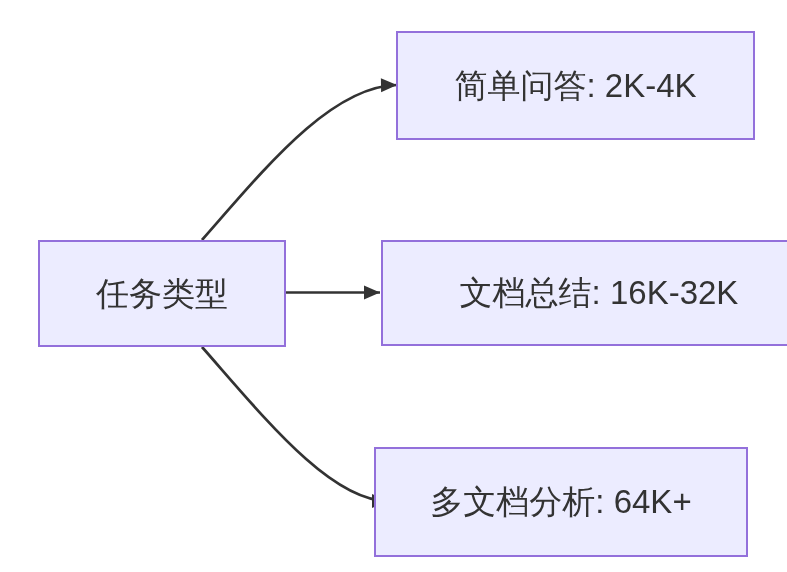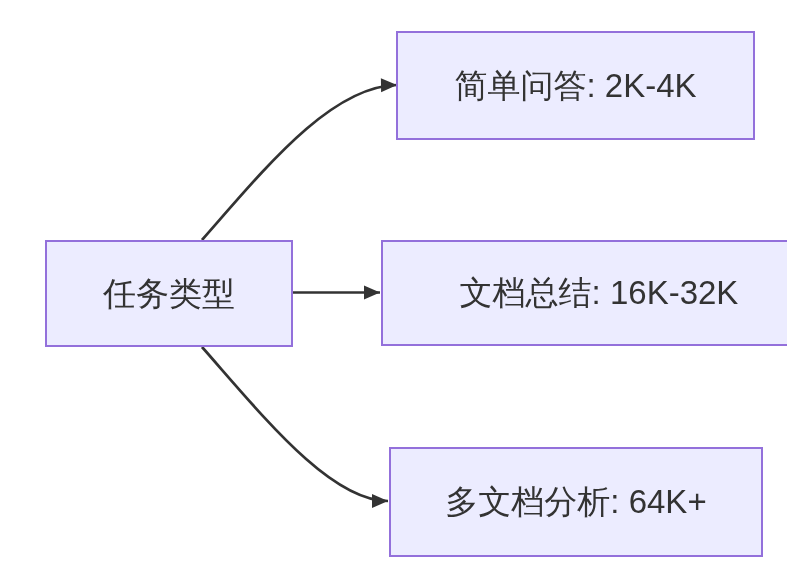--- a/index.html
+++ b/index.html
@@ -25,24 +25,24 @@
     align-items: center;
     justify-content: center;
     background: #ECECFF;
     border: 2.5px solid #9370DB;
     color: #333333;
     font-size: 33px;
     line-height: 1.2;
     text-align: center;
     white-space: nowrap;
   }
-  .node-root   { left: 45px;  top: 240px; width: 248px; height: 107px; }
+  .node-root   { left: 38px;  top: 240px; width: 248px; height: 107px; }
   .node-top    { left: 396px; top: 31px;  width: 359px; height: 109px; }
   .node-middle { left: 381px; top: 240px; width: 436px; height: 106px; }
-  .node-bottom { left: 389px; top: 447px; width: 374px; height: 110px; }
+  .node-bottom { left: 374px; top: 447px; width: 374px; height: 110px; }
   .edge {
     fill: none;
     stroke: #333333;
     stroke-width: 2.7px;
   }
 </style>
 </head>
 <body>
 
 <div class="canvas">

